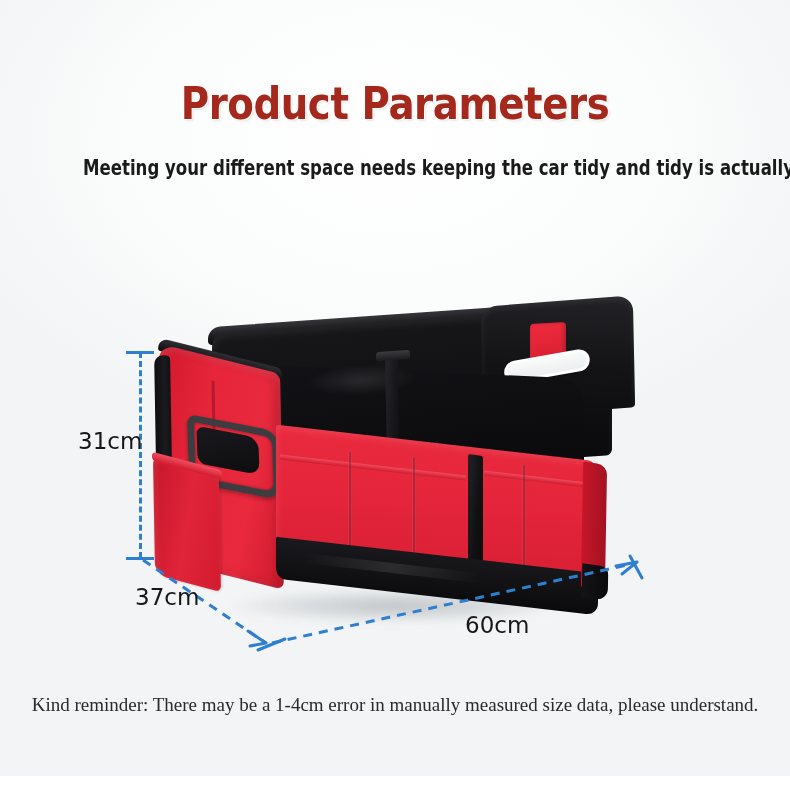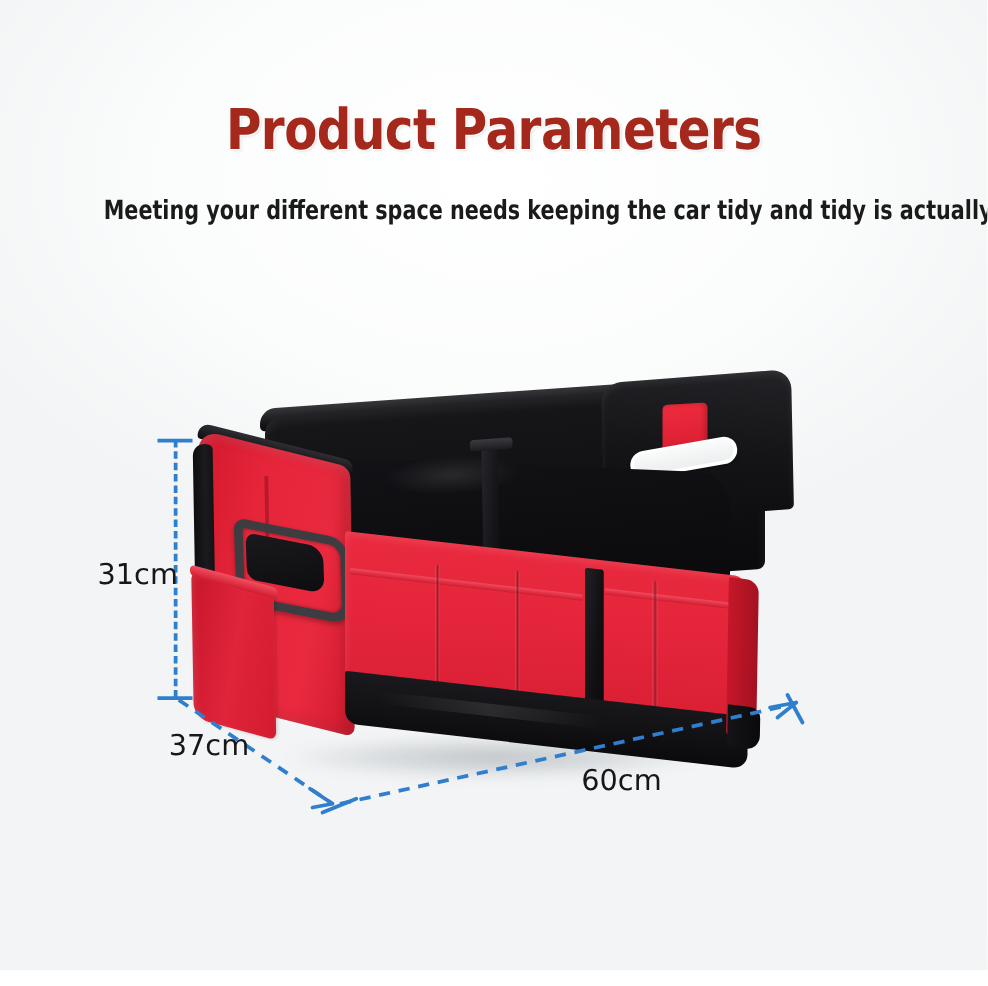--- a/index.html
+++ b/index.html
@@ -296,21 +296,21 @@
 
   .dim-label {
     position: absolute;
     font-family: "DejaVu Sans", sans-serif;
     font-weight: 400;
     font-size: 23px;
     line-height: 26px;
     color: #17171a;
     white-space: nowrap;
   }
-  .label-31 { left: 78px; top: 447px; }
+  .label-31 { left: 78px; top: 428px; }
   .label-37 { left: 135px; top: 584px; }
   .label-60 { left: 465px; top: 612px; }
 
   .svg-dims {
     position: absolute;
     left: 0; top: 0;
     width: 790px; height: 789px;
     overflow: visible;
     pointer-events: none;
   }
@@ -380,14 +380,15 @@
   </svg>
 
   <div class="dim-v-line"></div>
   <div class="cap-h top"></div>
   <div class="cap-h bottom"></div>
 
   <div class="dim-label label-31">31cm</div>
   <div class="dim-label label-37">37cm</div>
   <div class="dim-label label-60">60cm</div>
 
+  <div class="footnote">Kind reminder: There may be a 1-4cm error in manually measured size data, please understand.</div>
 
 </div>
 
 </body></html>

